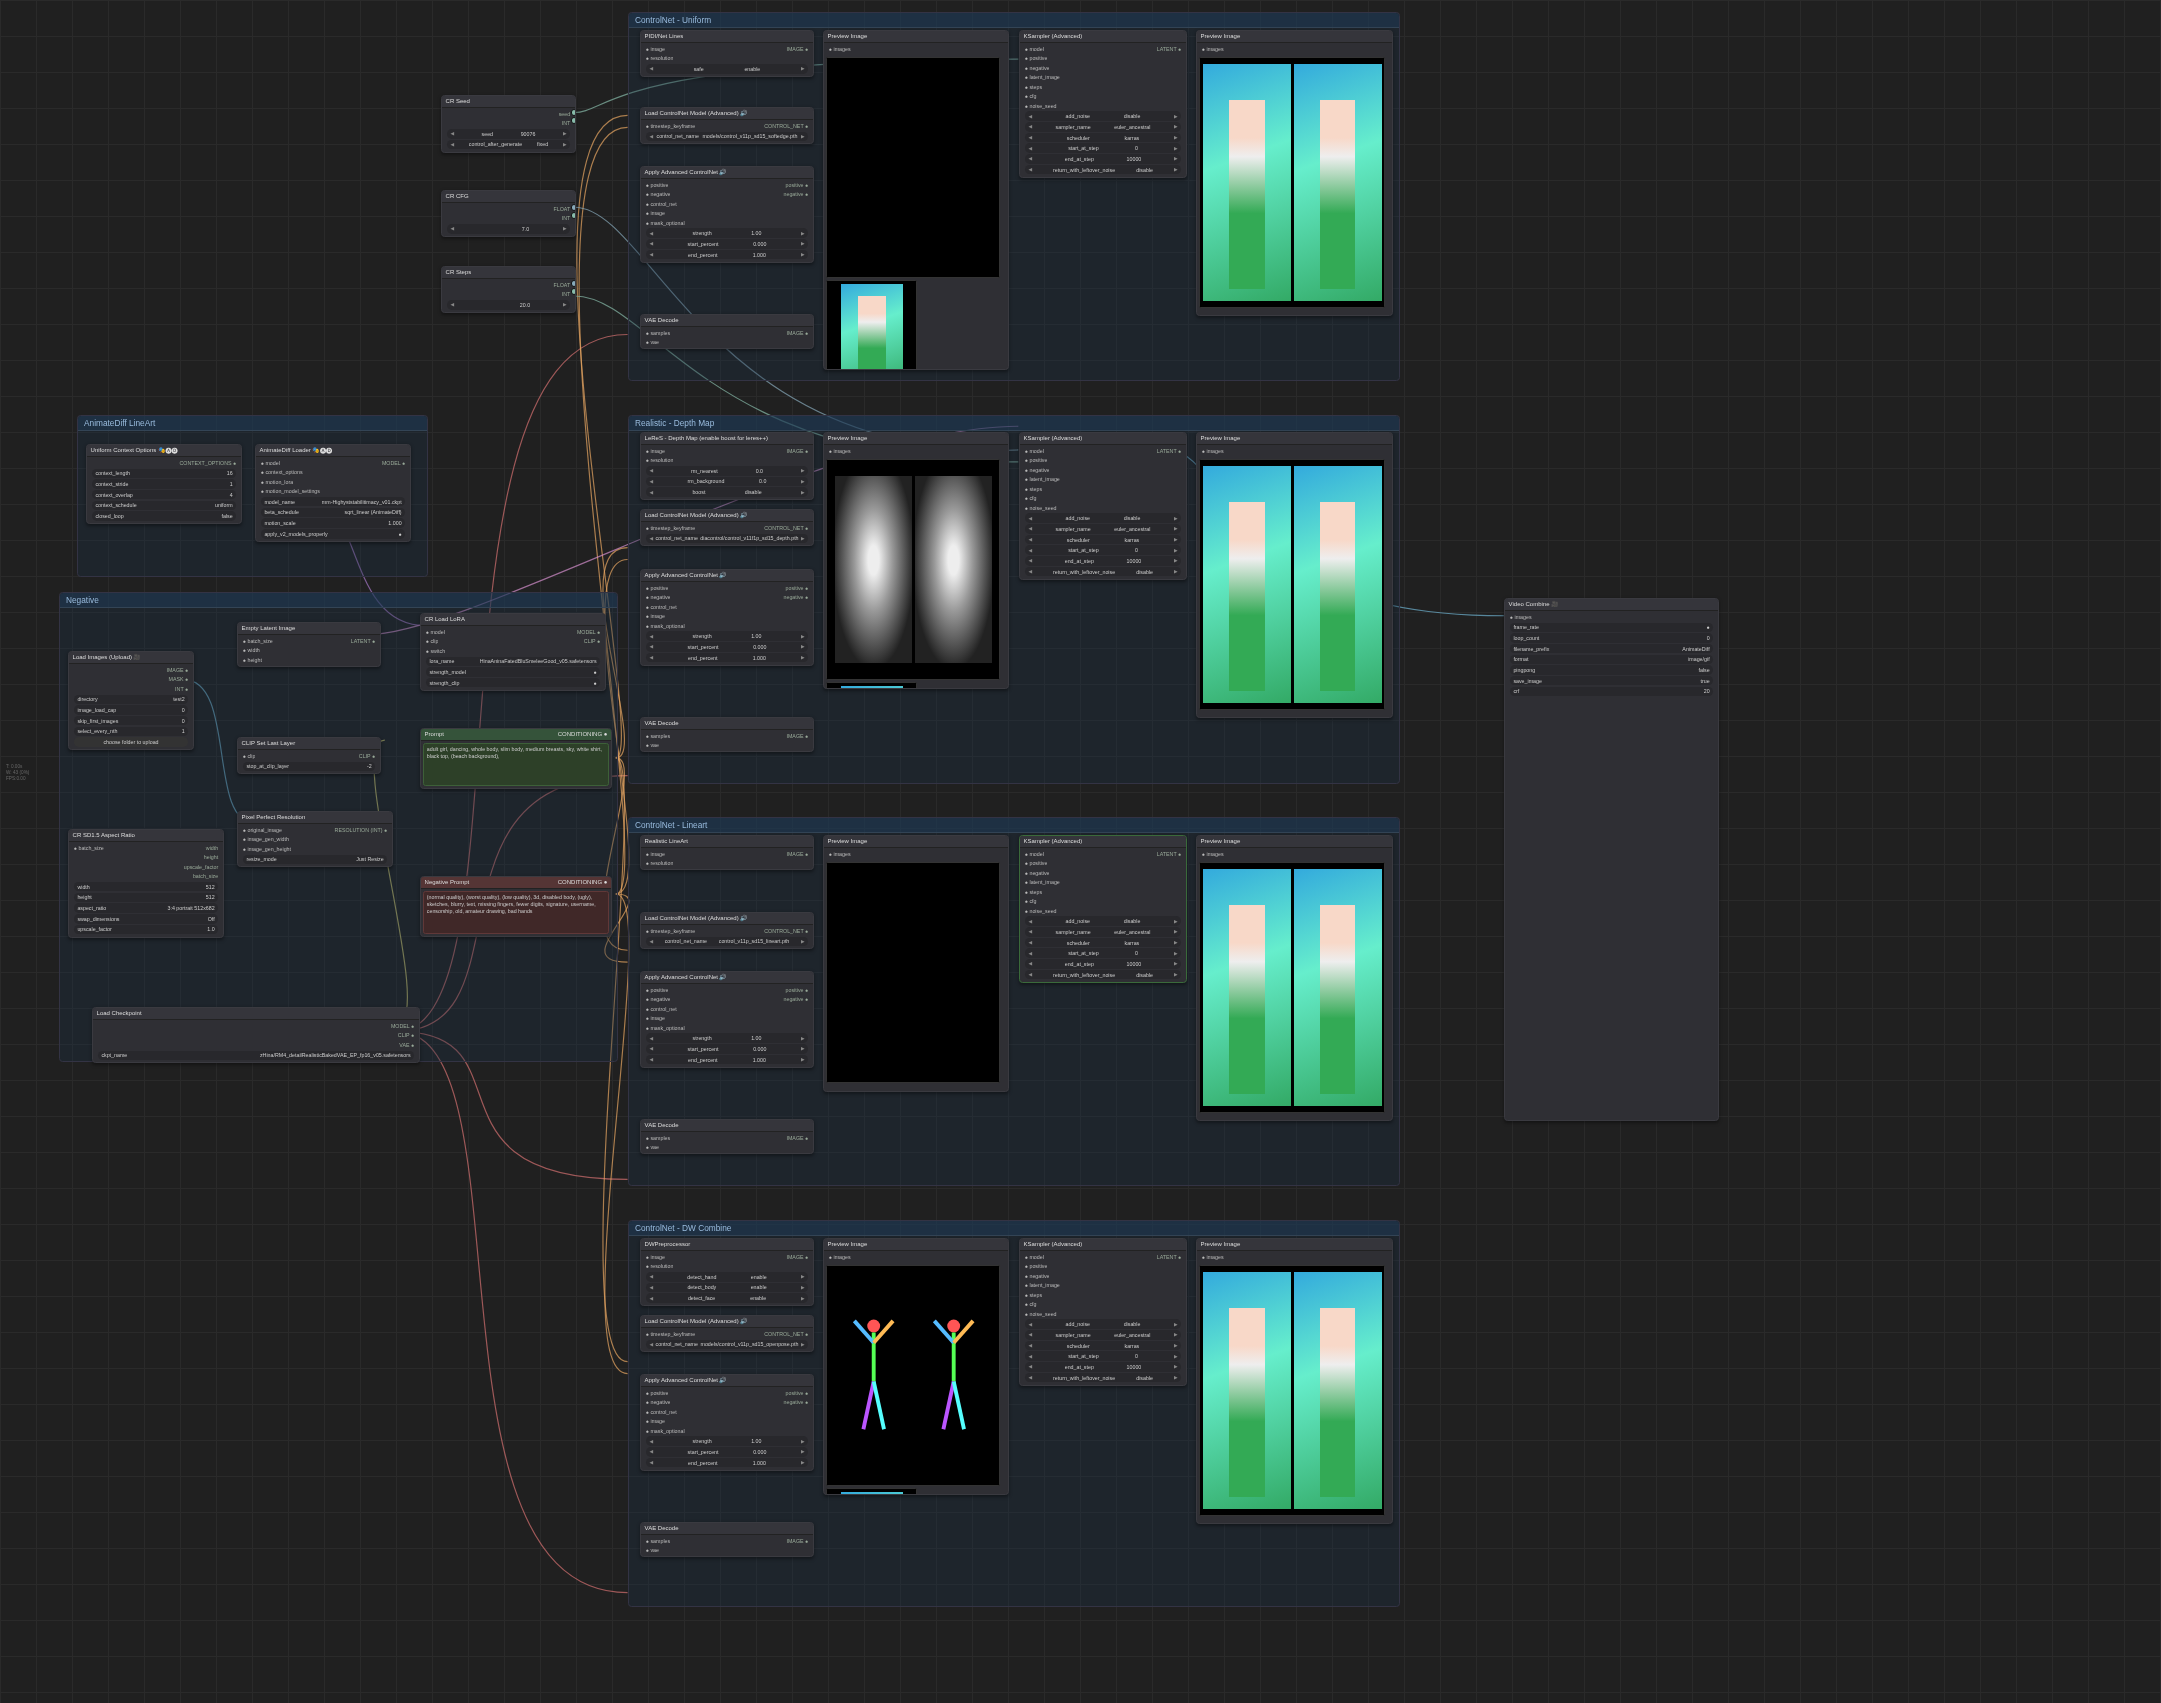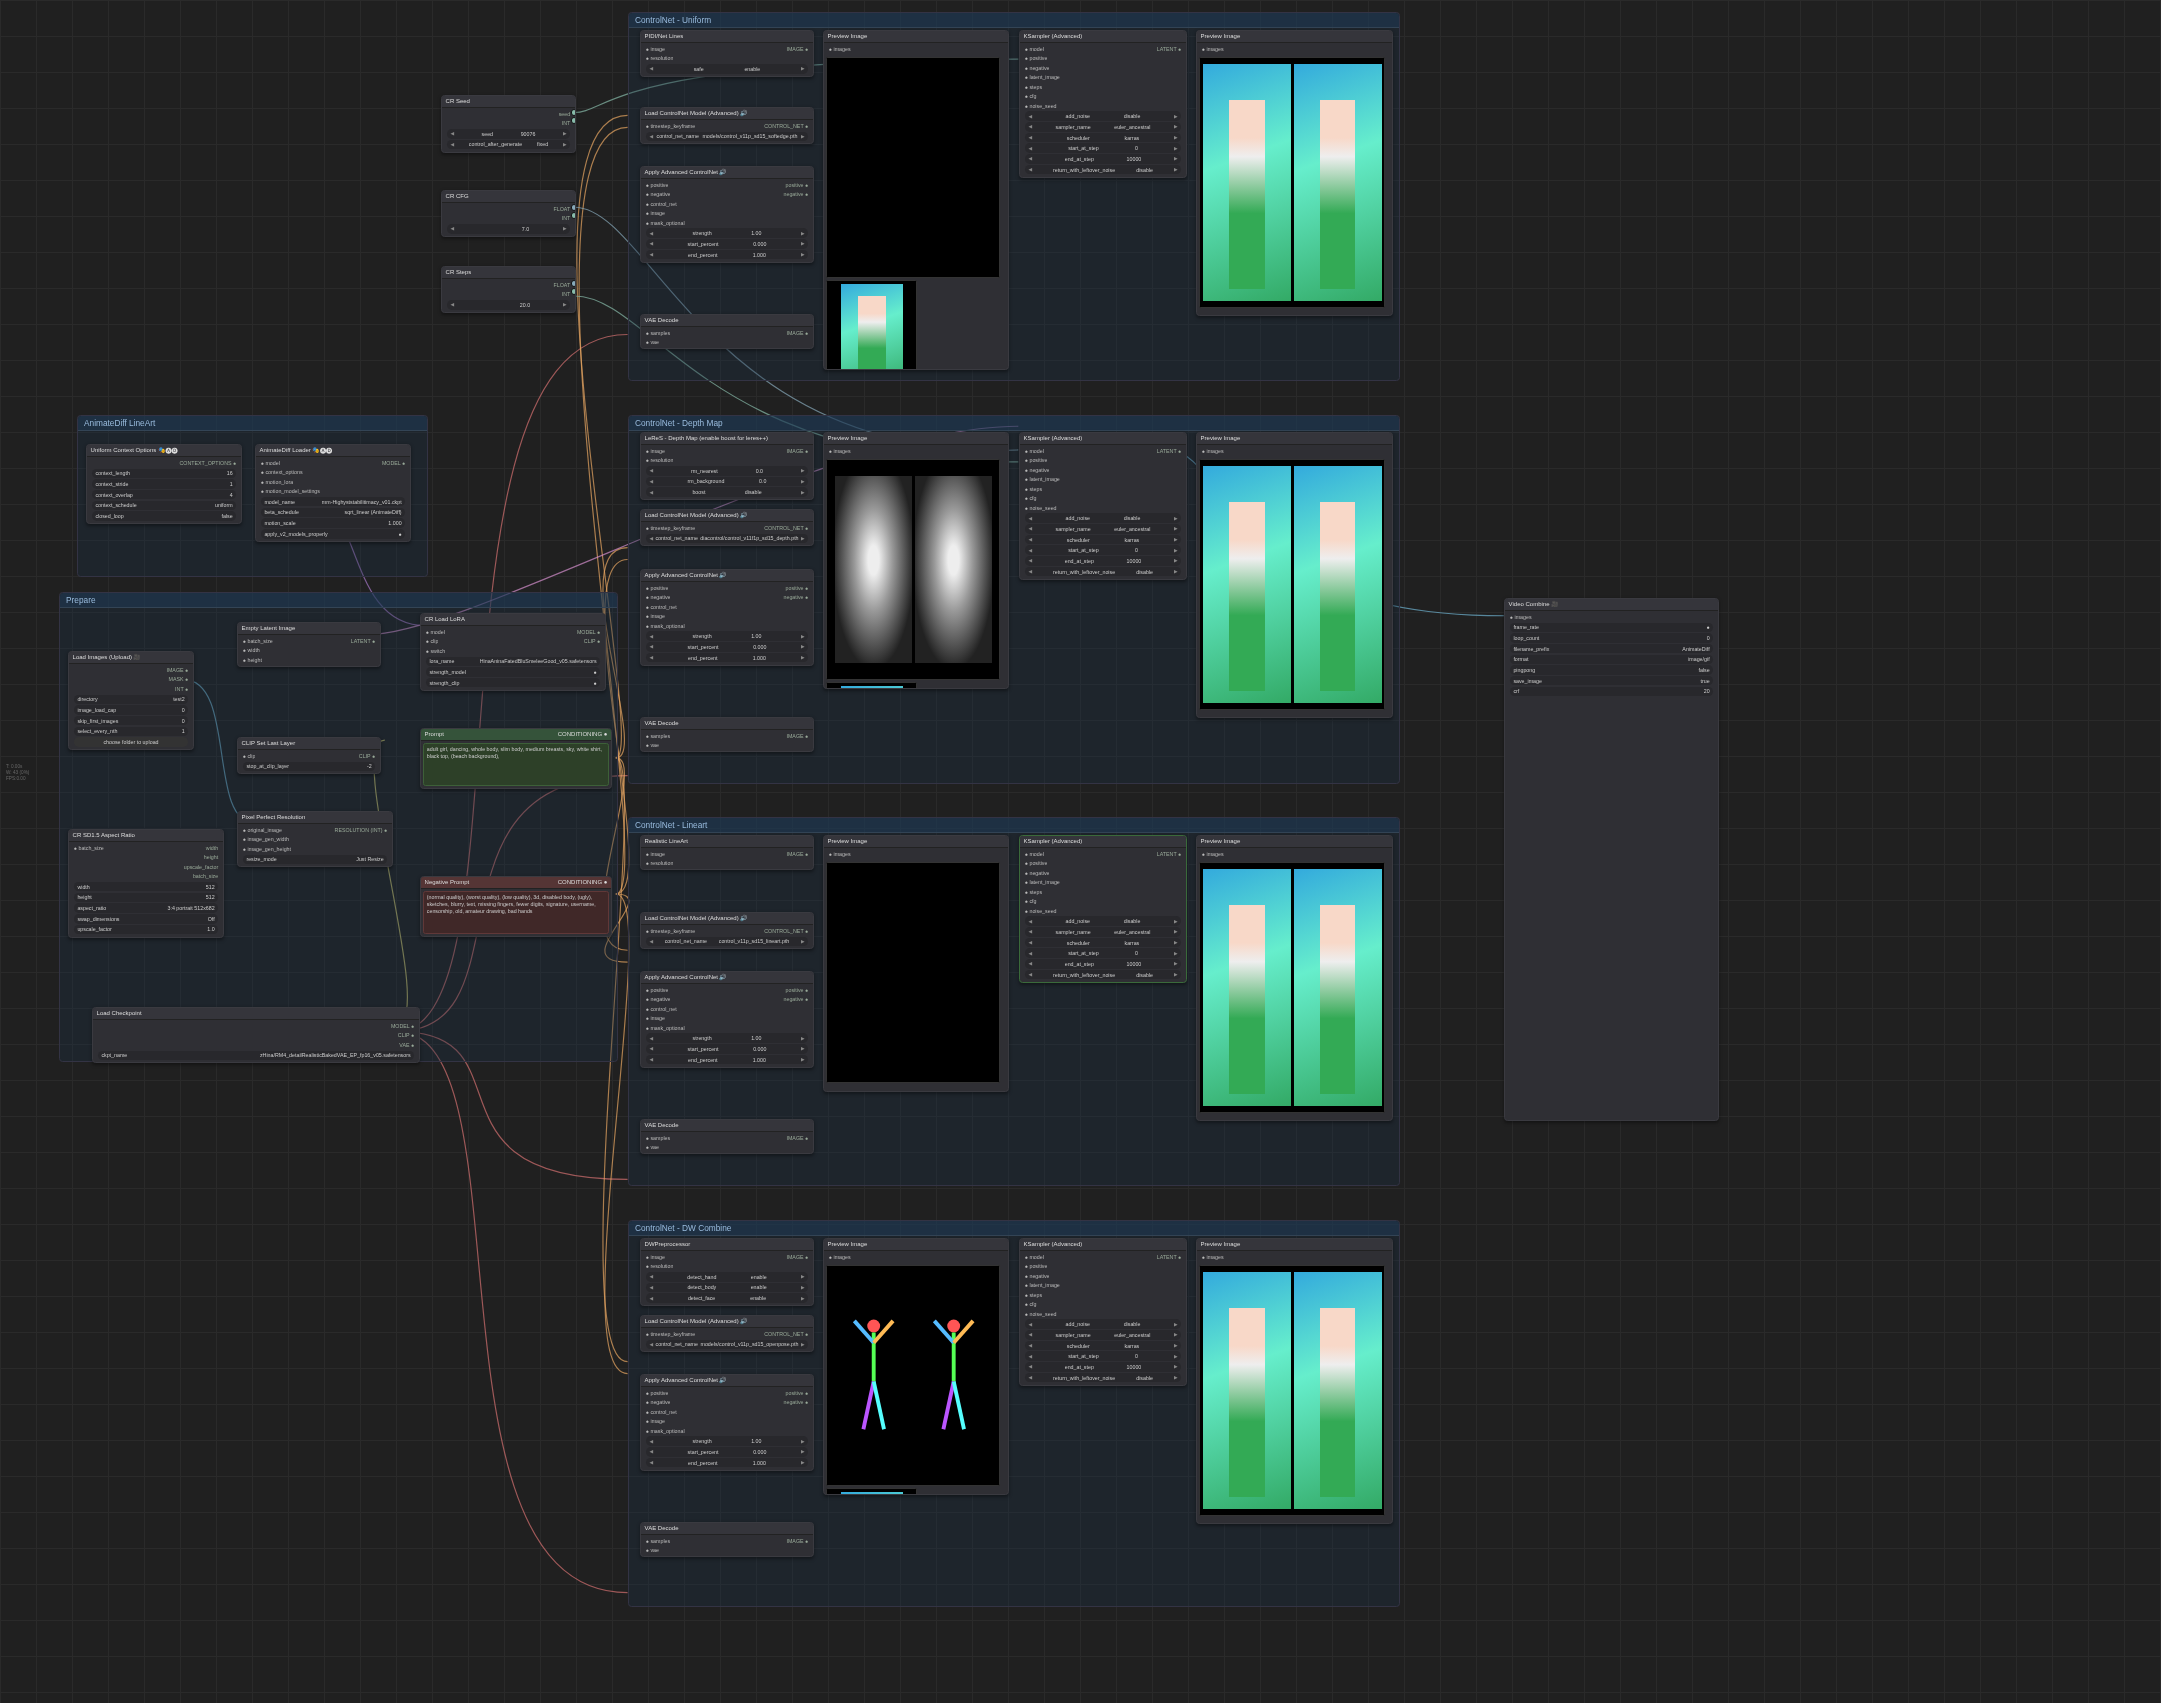--- a/index.html
+++ b/index.html
@@ -51,33 +51,33 @@
   <path d="M 970 350 C 1100 350 1200 780 1720 760" stroke="#8ab"></path>
   <path d="M 970 500 C 1100 500 1200 790 1720 780" stroke="#8ba"></path>
   <path d="M 1970 760 C 2080 760 2050 1040 2540 1040" stroke="#6fb3d2"></path>
   <path d="M 620 1072 C 800 1072 1400 720 1720 720" stroke="#d48fcd"></path>
 </svg>
 
 <div class="group" style="left:628px;top:12px;width:770px;height:367px">
       <div class="group-header">ControlNet - Uniform</div>
     </div>
 <div class="group" style="left:628px;top:415px;width:770px;height:367px">
-      <div class="group-header">ControlNet - Depth Map</div>
+      <div class="group-header">Realistic - Depth Map</div>
     </div>
 <div class="group" style="left:628px;top:817px;width:770px;height:367px">
       <div class="group-header">ControlNet - Lineart</div>
     </div>
 <div class="group" style="left:628px;top:1220px;width:770px;height:385px">
       <div class="group-header">ControlNet - DW Combine</div>
     </div>
 <div class="group" style="left:77px;top:415px;width:349px;height:160px">
       <div class="group-header">AnimateDiff LineArt</div>
     </div>
 <div class="group" style="left:59px;top:592px;width:557px;height:468px">
-      <div class="group-header">Prepare</div>
+      <div class="group-header">Negative</div>
     </div>
 
 <div class="node" style="left:441px;top:95px;width:133px">
  <div class="badge">ComfyUI_Comfyroll_Custo...</div>
  <div class="hdr">CR Seed</div>
  <div class="body">
   <div class="row">
           <span></span>
           <span class="val">seed</span>
           <span class="dot r c-int" style="top:13px"></span>

